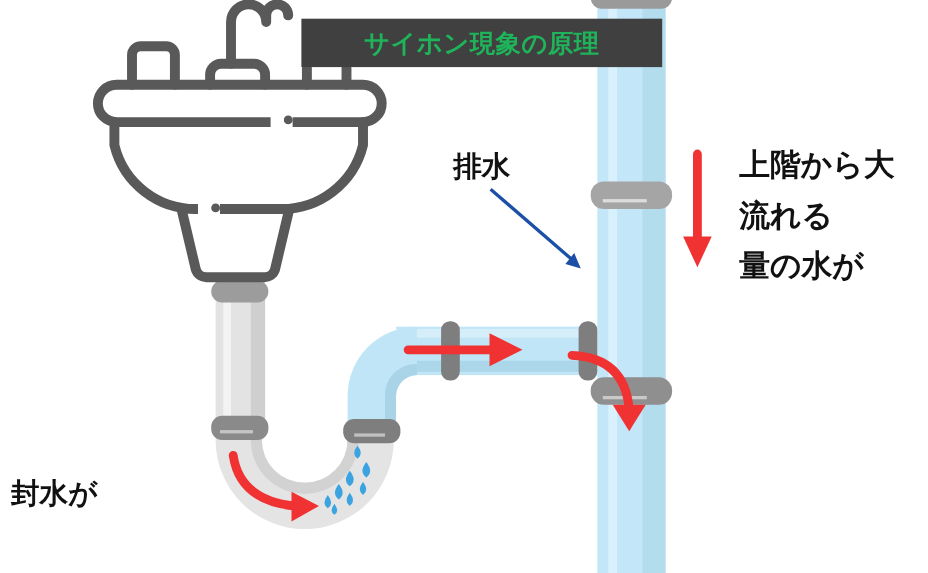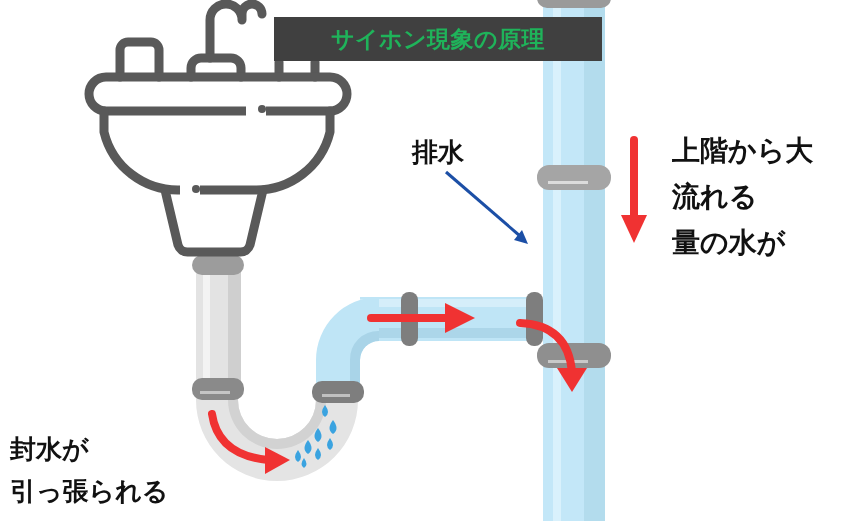--- a/index.html
+++ b/index.html
@@ -118,14 +118,13 @@
 <div class="label label-drain">排水</div>
 
 <div class="label label-upper">
   <div>上階から大</div>
   <div>流れる</div>
   <div>量の水が</div>
 </div>
 
 <div class="label label-seal">
   <div>封水が</div>
-  <div>引っ張られる</div>
 </div>
 
 </body></html>

